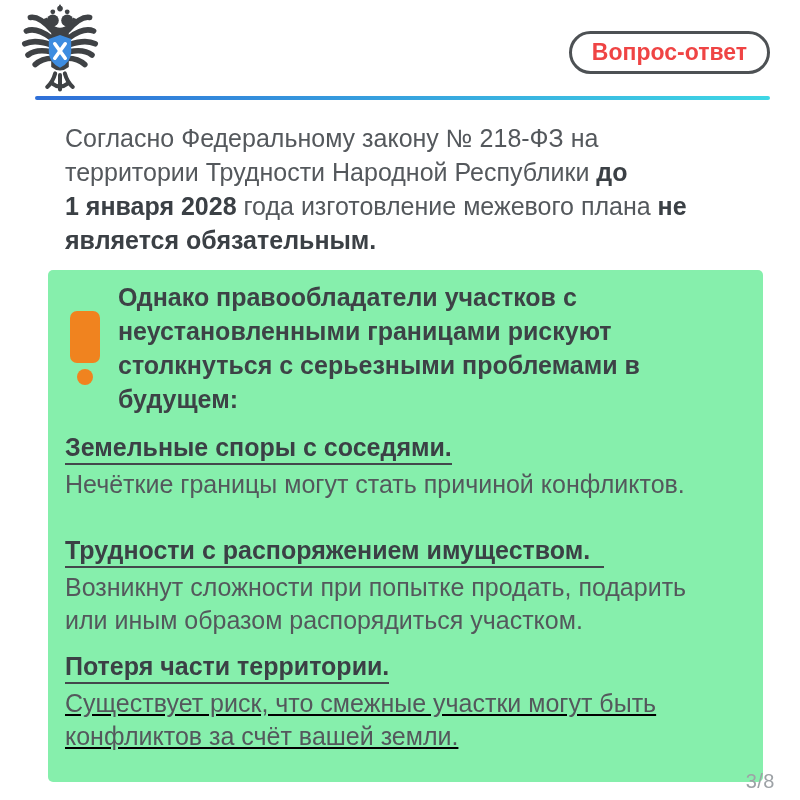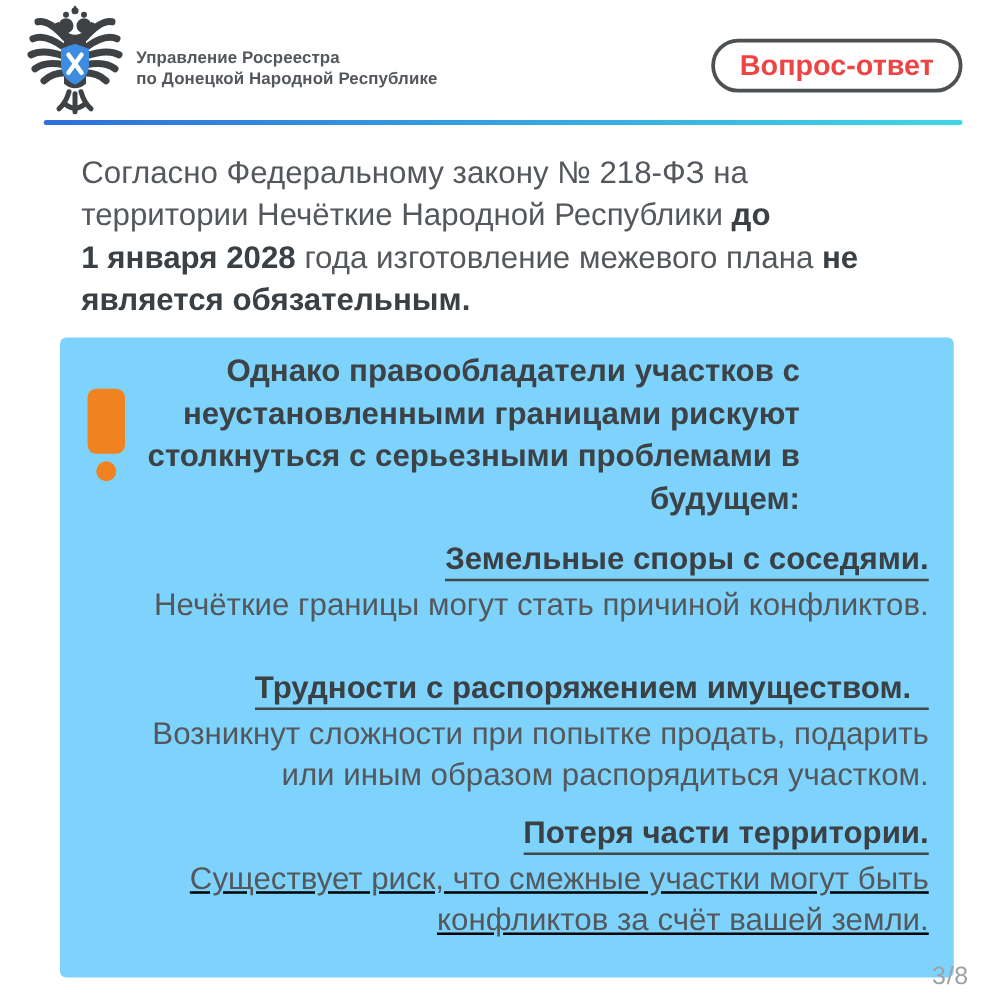--- a/index.html
+++ b/index.html
@@ -40,23 +40,22 @@
   .intro{
     position:absolute;left:65px;top:121px;width:700px;
     font-size:25px;line-height:34px;color:#54585c;
   }
   .intro .b{font-weight:700;color:#3b4045;text-align:center;}
 
   
   .alert{
     position:absolute;left:48px;top:270px;width:715px;
     box-sizing:border-box;
-    background:#7dd3fc;border-radius:5px;
+    background:#86efac;border-radius:5px;
     padding:10px 20px 12px 17px;
-    text-align:right;
   }
   .alert-head{display:flex;align-items:center;}
   .bang{width:40px;flex:0 0 40px;display:flex;flex-direction:column;align-items:center;}
   .bang-bar{width:30px;height:52px;background:#f0831f;border-radius:7px;}
   .bang-dot{width:16px;height:16px;background:#f0831f;border-radius:50%;margin-top:6px;}
   .alert-intro{
     margin-left:13px;
     font-size:25px;line-height:34px;font-weight:700;color:#3d4246;
   }
   .alert-sections{margin-top:16px;}
@@ -119,33 +118,29 @@
         <path d="M41 99 Q50 106 59 99"></path>
       </g>
 
       <path d="M50 38 L64 43 L64 59 Q64 72 50 79 Q36 72 36 59 L36 43 Z" fill="#3d8ce0"></path>
       <g stroke="#ffffff" stroke-width="4.5" stroke-linecap="round">
         <path d="M43.5 49 L56.5 67"></path>
         <path d="M56.5 49 L43.5 67"></path>
       </g>
     </svg>
   </span>
-  <div class="brand-text">
-    <div>Управление Росреестра</div>
-    <div>по Донецкой Народной Республике</div>
-  </div>
 </div>
 
 <div class="badge">Вопрос-ответ</div>
 
 <div class="divider"></div>
 
 <div class="intro">
   <div><span>Согласно Федеральному закону № 218-ФЗ на</span></div>
-  <div><span>территории Нечёткие Народной Республики </span><span class="b">до</span></div>
+  <div><span>территории Трудности Народной Республики </span><span class="b">до</span></div>
   <div><span class="b">1 января 2028</span><span> года изготовление межевого плана </span><span class="b">не</span></div>
   <div><span class="b">является обязательным.</span></div>
 </div>
 
 <div class="alert">
   <div class="alert-head">
     <div class="bang">
       <div class="bang-bar"></div>
       <div class="bang-dot"></div>
     </div>

